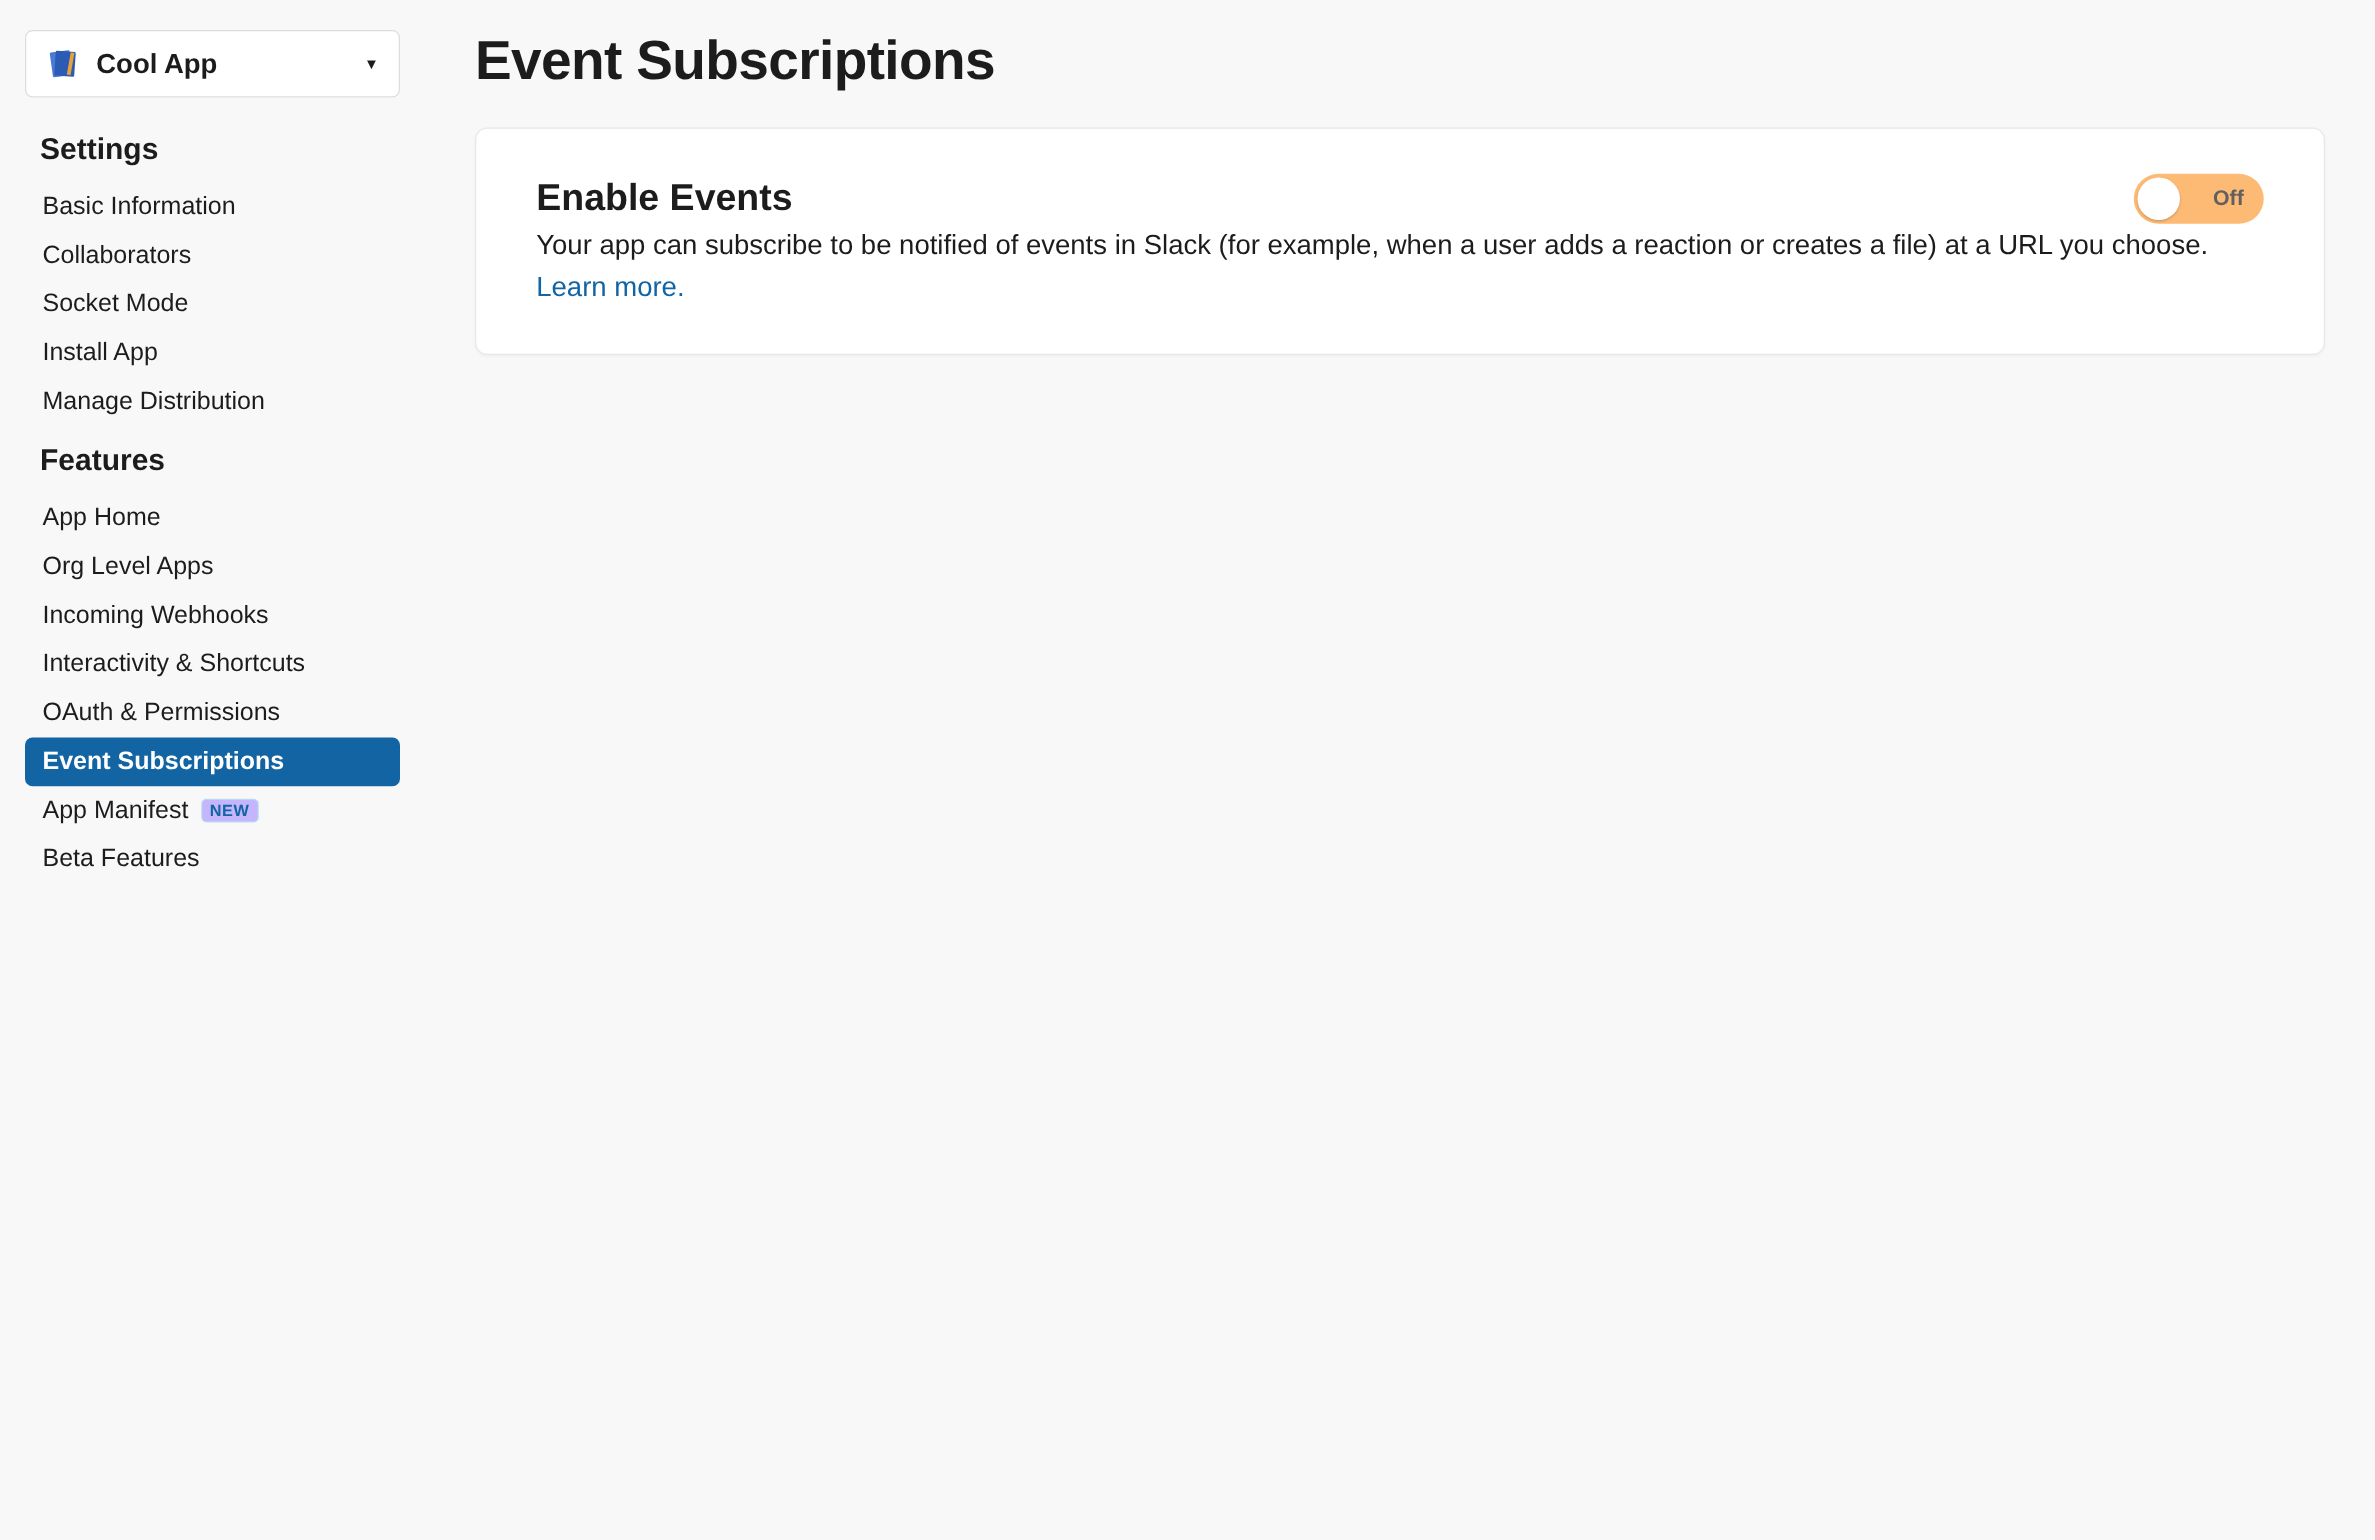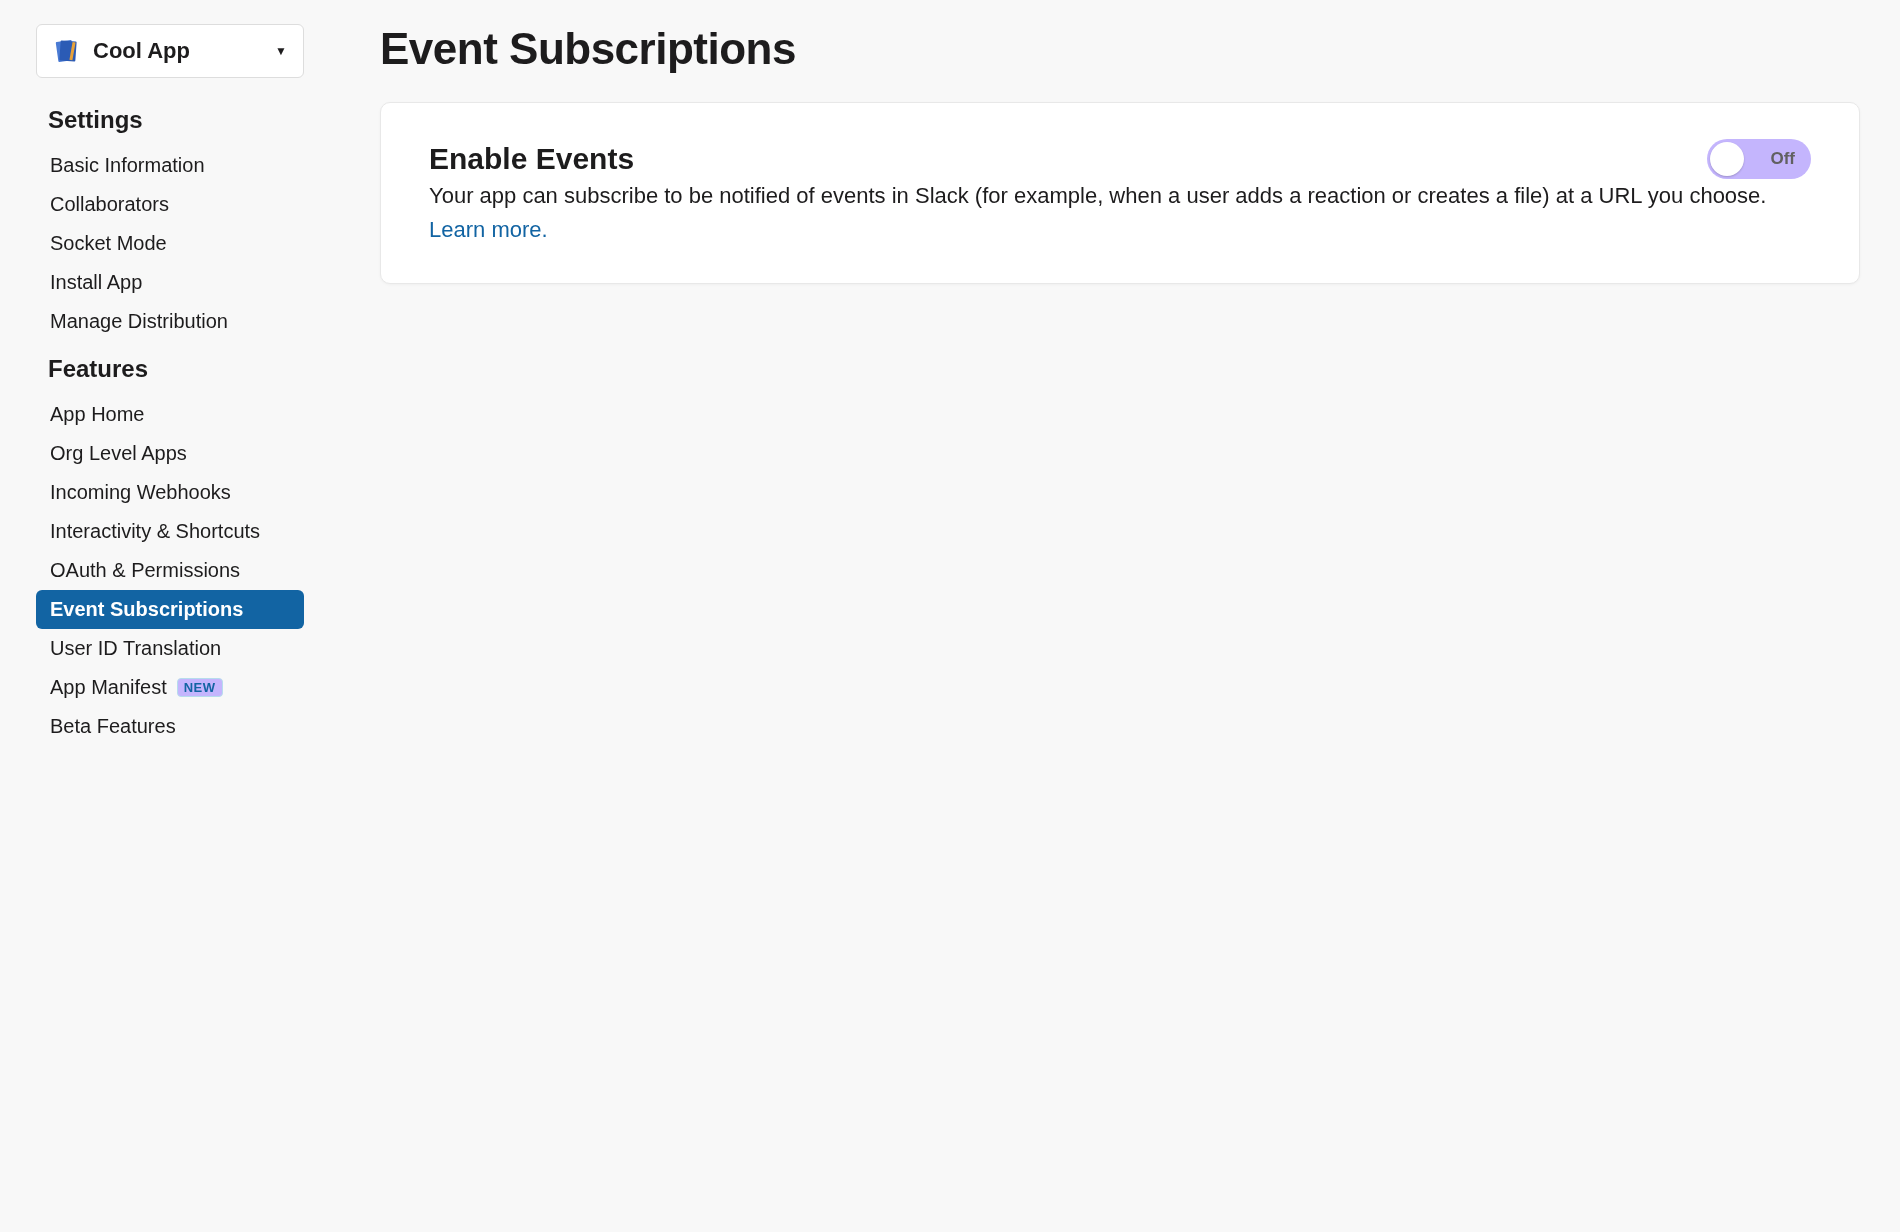--- a/index.html
+++ b/index.html
@@ -9,21 +9,21 @@
     }
     body {
       font-family: -apple-system, BlinkMacSystemFont, "Segoe UI", Helvetica, Arial, sans-serif;
       background: #f8f8f8;
       color: #1d1c1d;
       display: flex;
       min-height: 100vh;
     }
     .sidebar {
       width: 340px;
-      padding: 24px 36px;
+      padding: 24px 20px;
       flex-shrink: 0;
     }
     .app-selector {
       background: #fff;
       border: 1px solid #ddd;
       border-radius: 6px;
       padding: 12px 16px;
       display: flex;
       align-items: center;
       justify-content: space-between;
@@ -106,21 +106,21 @@
       justify-content: space-between;
       margin-bottom: 0;
     }
     .card-title {
       font-size: 30px;
       font-weight: 900;
     }
     .toggle {
       display: flex;
       align-items: center;
-      background: #c4b5fd;
+      background: #fdba74;
       border-radius: 999px;
       width: 104px;
       height: 40px;
       position: relative;
       cursor: pointer;
       padding: 0 16px;
       justify-content: flex-end;
     }
     .toggle-knob {
       position: absolute;
@@ -201,23 +201,20 @@
       <li class="nav-item">
           <span>Interactivity &amp; Shortcuts</span>
         </li>
       <li class="nav-item">
           <span>OAuth &amp; Permissions</span>
         </li>
       <li class="nav-item active">
           <span>Event Subscriptions</span>
         </li>
       <li class="nav-item">
-          <span>User ID Translation</span>
-        </li>
-      <li class="nav-item">
         <span>App Manifest</span>
         <span class="badge">NEW</span>
       </li>
       <li class="nav-item">
           <span>Beta Features</span>
         </li>
     </ul>
   </div>
 </aside>
 

